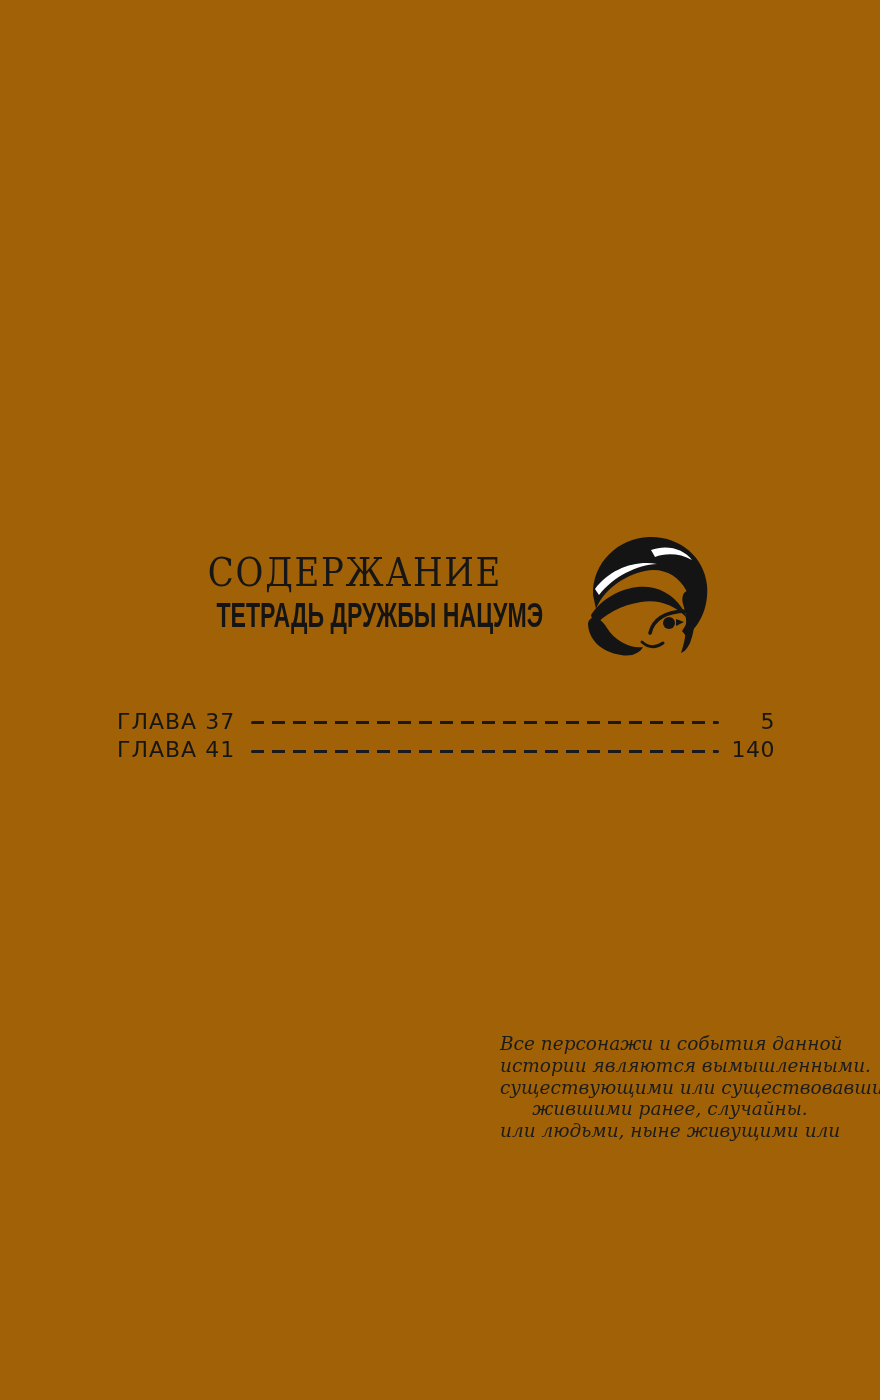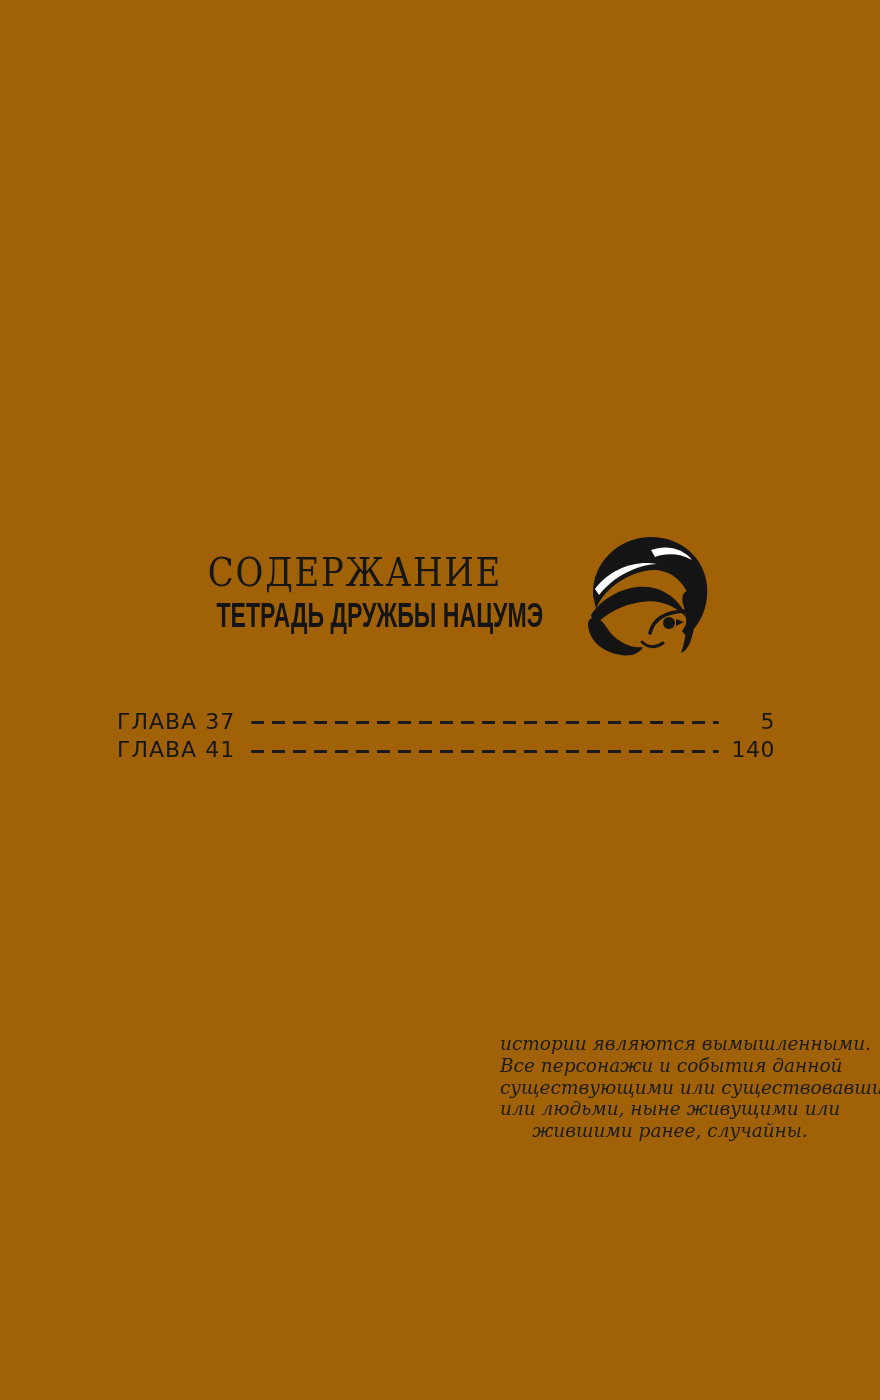--- a/index.html
+++ b/index.html
@@ -140,20 +140,20 @@
       <span class="toc-page">5</span>
     </div>
     <div class="toc-row">
       <span class="toc-label">ГЛАВА 41</span>
       <span class="toc-leader"></span>
       <span class="toc-page">140</span>
     </div>
   </nav>
 
   <div class="disclaimer">
+    <span>Все персонажи и события данной</span>
     <span>истории являются вымышленными.</span>
-    <span>Все персонажи и события данной</span>
     <span>существующими или существовавшими,</span>
+    <span>жившими ранее, случайны.</span>
     <span>или людьми, ныне живущими или</span>
-    <span>жившими ранее, случайны.</span>
   </div>
 
 </div>
 
 </body></html>

